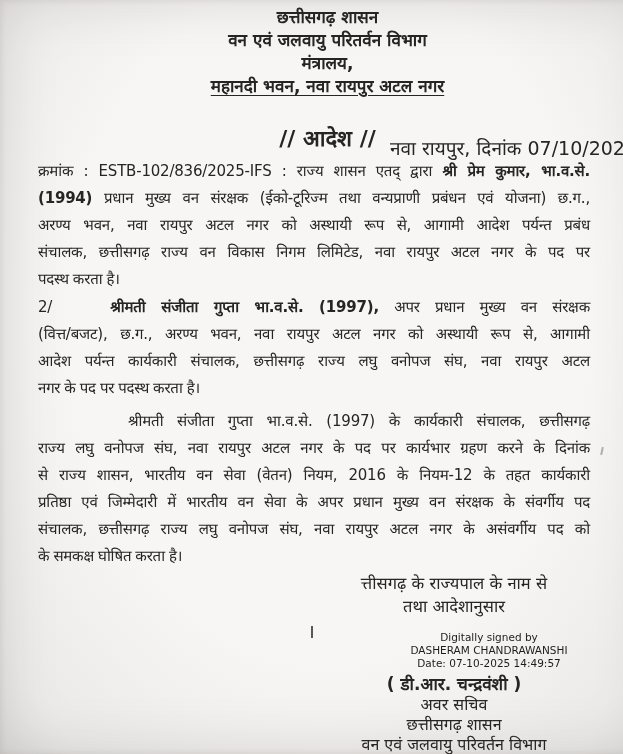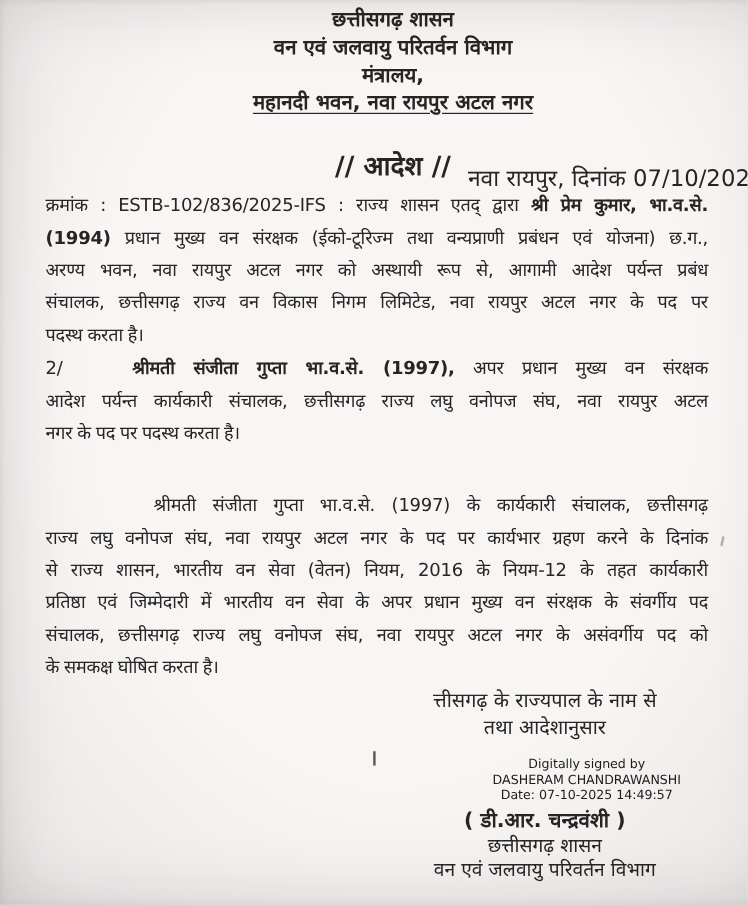--- a/index.html
+++ b/index.html
@@ -68,20 +68,21 @@
 
   <div class="para p1">
       <span class="jline"><span>क्रमांक : ESTB-102/836/2025-IFS : राज्य शासन एतद् द्वारा </span><b>श्री प्रेम कुमार, भा.व.से.</b></span>
       <span class="jline"><b>(1994)</b><span> प्रधान मुख्य वन संरक्षक (ईको-टूरिज्म तथा वन्यप्राणी प्रबंधन एवं योजना) छ.ग.,</span></span>
       <span class="jline"><span>अरण्य भवन, नवा रायपुर अटल नगर को अस्थायी रूप से, आगामी आदेश पर्यन्त प्रबंध</span></span>
       <span class="jline"><span>संचालक, छत्तीसगढ़ राज्य वन विकास निगम लिमिटेड, नवा रायपुर अटल नगर के पद पर</span></span>
       <span class="jline last"><span>पदस्थ करता है।</span></span>
     </div>
   <div class="para p2">
       <span class="jline"><span>2/</span><span class="sp" style="width: 58px;"></span><b>श्रीमती संजीता गुप्ता भा.व.से. (1997),</b><span> अपर प्रधान मुख्य वन संरक्षक</span></span>
+      <span class="jline"><span>(वित्त/बजट), छ.ग., अरण्य भवन, नवा रायपुर अटल नगर को अस्थायी रूप से, आगामी</span></span>
       <span class="jline"><span>आदेश पर्यन्त कार्यकारी संचालक, छत्तीसगढ़ राज्य लघु वनोपज संघ, नवा रायपुर अटल</span></span>
       <span class="jline last"><span>नगर के पद पर पदस्थ करता है।</span></span>
     </div>
   <div class="para p3">
       <span class="jline"><span class="sp" style="width: 90px;"></span><span>श्रीमती संजीता गुप्ता भा.व.से. (1997) के कार्यकारी संचालक, छत्तीसगढ़</span></span>
       <span class="jline"><span>राज्य लघु वनोपज संघ, नवा रायपुर अटल नगर के पद पर कार्यभार ग्रहण करने के दिनांक</span></span>
       <span class="jline"><span>से राज्य शासन, भारतीय वन सेवा (वेतन) नियम, 2016 के नियम-12 के तहत कार्यकारी</span></span>
       <span class="jline"><span>प्रतिष्ठा एवं जिम्मेदारी में भारतीय वन सेवा के अपर प्रधान मुख्य वन संरक्षक के संवर्गीय पद</span></span>
       <span class="jline"><span>संचालक, छत्तीसगढ़ राज्य लघु वनोपज संघ, नवा रायपुर अटल नगर के असंवर्गीय पद को</span></span>
       <span class="jline last"><span>के समकक्ष घोषित करता है।</span></span>
@@ -89,20 +90,21 @@
 
   <div class="sign-block">
     <div>त्तीसगढ़ के राज्यपाल के नाम से</div>
     <div>तथा आदेशानुसार</div>
     <div class="digital-sig">
       <div>Digitally signed by</div>
       <div>DASHERAM CHANDRAWANSHI</div>
       <div>Date: 07-10-2025 14:49:57</div>
     </div>
     <div class="sign-name">( डी.आर. चन्द्रवंशी )</div>
+    <div class="sign-post">अवर सचिव</div>
     <div class="sign-post">छत्तीसगढ़ शासन</div>
     <div class="sign-post">वन एवं जलवायु परिवर्तन विभाग</div>
   </div>
 
   <div class="artifact tick1"></div>
   <div class="artifact tick2"></div>
 
 </div>
 
 </body></html>

